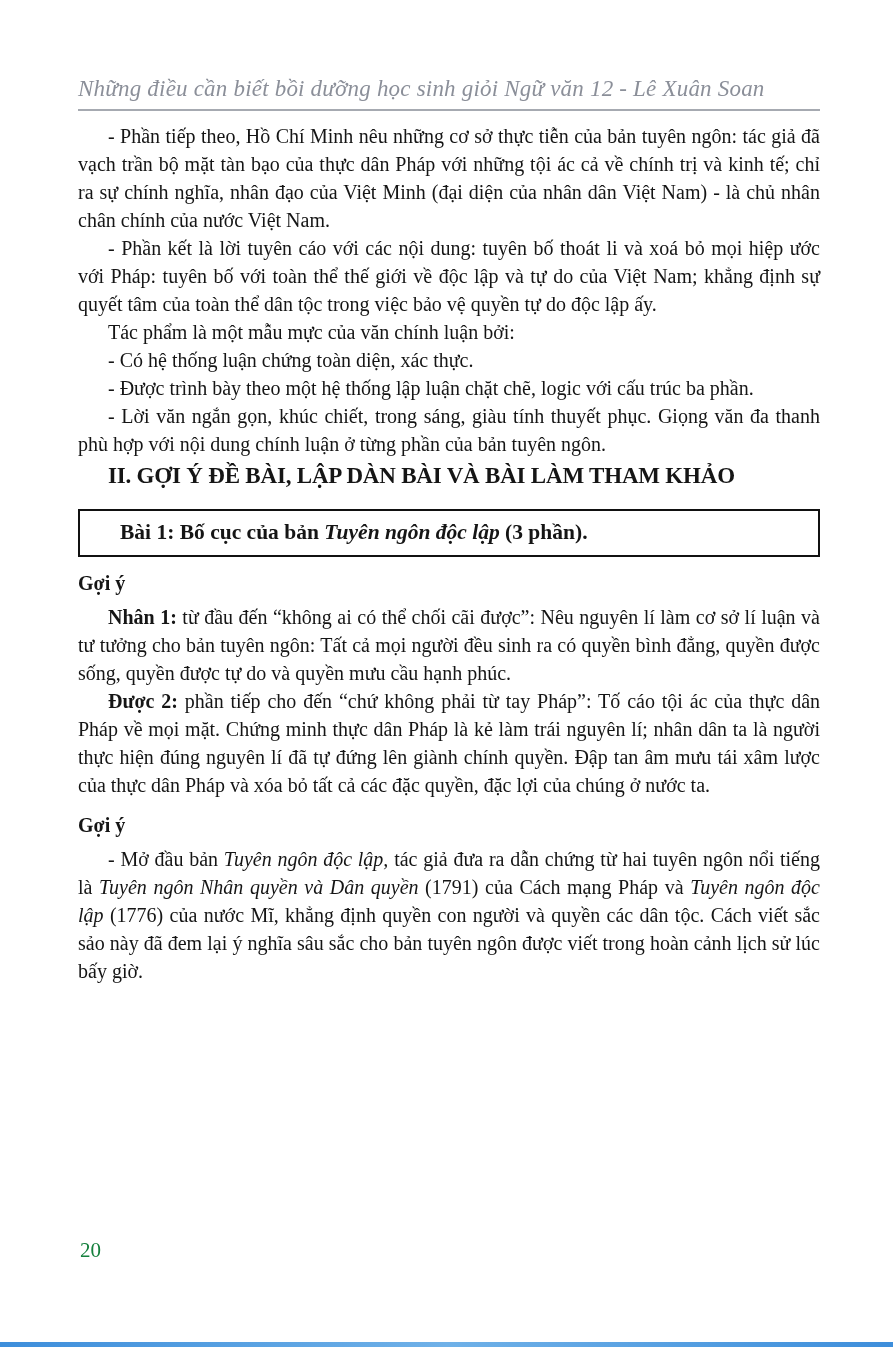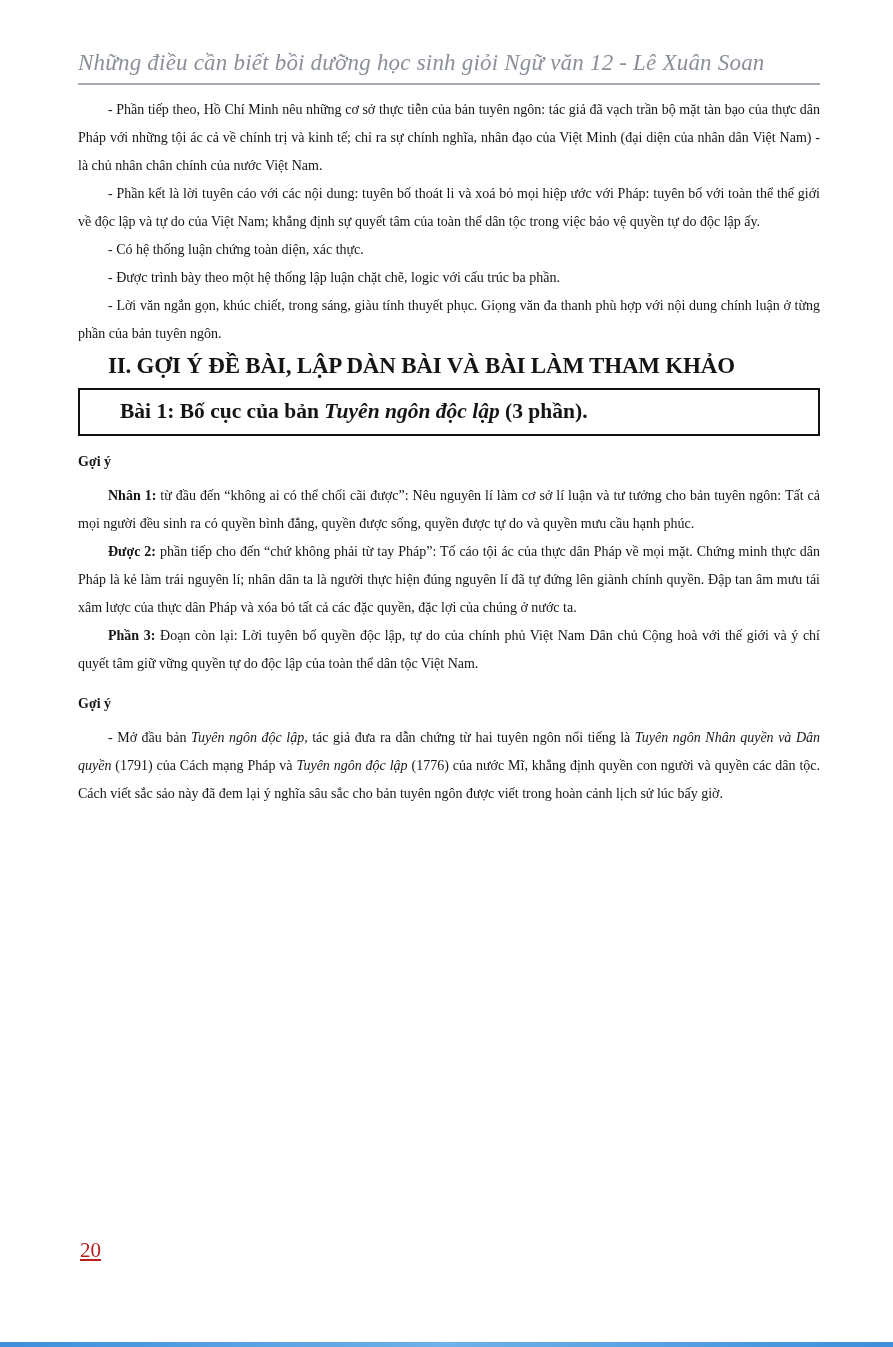--- a/index.html
+++ b/index.html
@@ -5,34 +5,34 @@
   html, body { margin: 0; padding: 0; }
   body {
     width: 893px; height: 1347px;
     background: #ffffff;
     font-family: "Liberation Serif", "DejaVu Serif", serif;
     color: #151515;
     position: relative;
     overflow: hidden;
   }
   .page-inner {
-    padding: 50px 73px 0 78px;
+    padding: 76px 73px 0 78px;
   }
   .running-header {
     font-style: italic;
     font-size: 23px;
     color: #8b8f99;
     padding-bottom: 7px;
     border-bottom: 2px solid #a6aab1;
     margin-bottom: 11px;
     letter-spacing: 0.2px;
   }
   .body-text p {
     margin: 0;
-    font-size: 14px;
+    font-size: 20px;
     line-height: 28px;
     text-align: justify;
     text-indent: 30px;
   }
   .italic { font-style: italic; }
   .bold { font-weight: bold; }
   .bold-italic { font-weight: bold; font-style: italic; }
   .subhead-italic {
     font-style: italic;
     text-align: left !important;
@@ -41,21 +41,21 @@
     font-weight: bold;
     font-size: 23px !important;
     line-height: 30px !important;
     text-align: center;
     margin-top: 3px !important;
     letter-spacing: -0.2px;
   }
   .question-box {
     border: 2px solid #111;
     padding: 6px 10px 7px 10px;
-    margin: 7px 0 0 0;
+    margin: 18px 0 0 0;
   }
   .question-box p {
     font-weight: bold;
     font-size: 21.5px;
     line-height: 31px;
   }
   .box-2 { margin-top: 22px; padding: 8px 10px 9px 10px; }
   .hint-heading {
     font-weight: bold;
     font-size: 22px;
@@ -63,22 +63,21 @@
     text-align: right;
     text-indent: 0 !important;
     margin-top: 12px !important;
     margin-bottom: 6px !important;
   }
   .page-number {
     position: absolute;
     left: 80px;
     top: 1238px;
     font-size: 21px;
-    color: #b91c1c;
-    text-decoration: underline;
+    color: #15803d;
   }
   .bottom-bar {
     position: absolute;
     left: 0; bottom: 0;
     width: 100%; height: 5px;
   }
 </style>
 </head>
 <body>
 
@@ -88,40 +87,40 @@
     <span>Những điều cần biết bồi dưỡng học sinh giỏi Ngữ văn 12 - Lê Xuân Soan</span>
   </div>
 
   <div class="body-text">
 
     <p>- Phần tiếp theo, Hồ Chí Minh nêu những cơ sở thực tiễn của bản tuyên ngôn: tác giả đã vạch trần bộ mặt tàn bạo của thực dân Pháp với những tội ác cả về chính trị và kinh tế; chỉ ra sự chính nghĩa, nhân đạo của Việt Minh (đại diện của nhân dân Việt Nam) - là chủ nhân chân chính của nước Việt Nam.</p>
 
     <p>- Phần kết là lời tuyên cáo với các nội dung: tuyên bố thoát li và xoá bỏ mọi hiệp ước với Pháp: tuyên bố với toàn thể thế giới về độc lập và tự do của Việt Nam; khẳng định sự quyết tâm của toàn thể dân tộc trong việc bảo vệ quyền tự do độc lập ấy.</p>
 
 
+    <p>Tác phẩm là một mẫu mực của văn chính luận bởi:</p>
 
     <p>- Có hệ thống luận chứng toàn diện, xác thực.</p>
 
     <p>- Được trình bày theo một hệ thống lập luận chặt chẽ, logic với cấu trúc ba phần.</p>
 
     <p>- Lời văn ngắn gọn, khúc chiết, trong sáng, giàu tính thuyết phục. Giọng văn đa thanh phù hợp với nội dung chính luận ở từng phần của bản tuyên ngôn.</p>
 
     <p class="section-heading">II. GỢI Ý ĐỀ BÀI, LẬP DÀN BÀI VÀ BÀI LÀM THAM KHẢO</p>
 
     <div class="question-box box-1">
       <p><span class="bold">Bài 1: Bố cục của bản </span><span class="bold-italic">Tuyên ngôn độc lập</span><span class="bold"> (3 phần).</span></p>
     </div>
 
     <p class="hint-heading">Gợi ý</p>
 
     <p><span class="bold">Nhân 1:</span><span> từ đầu đến “không ai có thể chối cãi được”: Nêu nguyên lí làm cơ sở lí luận và tư tưởng cho bản tuyên ngôn: Tất cả mọi người đều sinh ra có quyền bình đẳng, quyền được sống, quyền được tự do và quyền mưu cầu hạnh phúc.</span></p>
 
     <p><span class="bold">Được 2:</span><span> phần tiếp cho đến “chứ không phải từ tay Pháp”: Tố cáo tội ác của thực dân Pháp về mọi mặt. Chứng minh thực dân Pháp là kẻ làm trái nguyên lí; nhân dân ta là người thực hiện đúng nguyên lí đã tự đứng lên giành chính quyền. Đập tan âm mưu tái xâm lược của thực dân Pháp và xóa bỏ tất cả các đặc quyền, đặc lợi của chúng ở nước ta.</span></p>
 
-    <p><span class="bold">Phần 3:</span><span> Đoạn còn lại: Lời tuyên bố quyền độc lập, tự do của chính phủ Việt Nam Dân chủ Cộng hoà với thế giới và ý chí quyết tâm giữ vững quyền tự do độc lập của toàn thể dân tộc Việt Nam.</span></p>
 
 
     <p class="hint-heading">Gợi ý</p>
 
     <p><span>- Mở đầu bản </span><span class="italic">Tuyên ngôn độc lập,</span><span> tác giả đưa ra dẫn chứng từ hai tuyên ngôn nổi tiếng là </span><span class="italic">Tuyên ngôn Nhân quyền và Dân quyền</span><span> (1791) của Cách mạng Pháp và </span><span class="italic">Tuyên ngôn độc lập</span><span> (1776) của nước Mĩ, khẳng định quyền con người và quyền các dân tộc. Cách viết sắc sảo này đã đem lại ý nghĩa sâu sắc cho bản tuyên ngôn được viết trong hoàn cảnh lịch sử lúc bấy giờ.</span></p>
 
   </div>
 </div>
 
 <div class="page-number">20</div>

